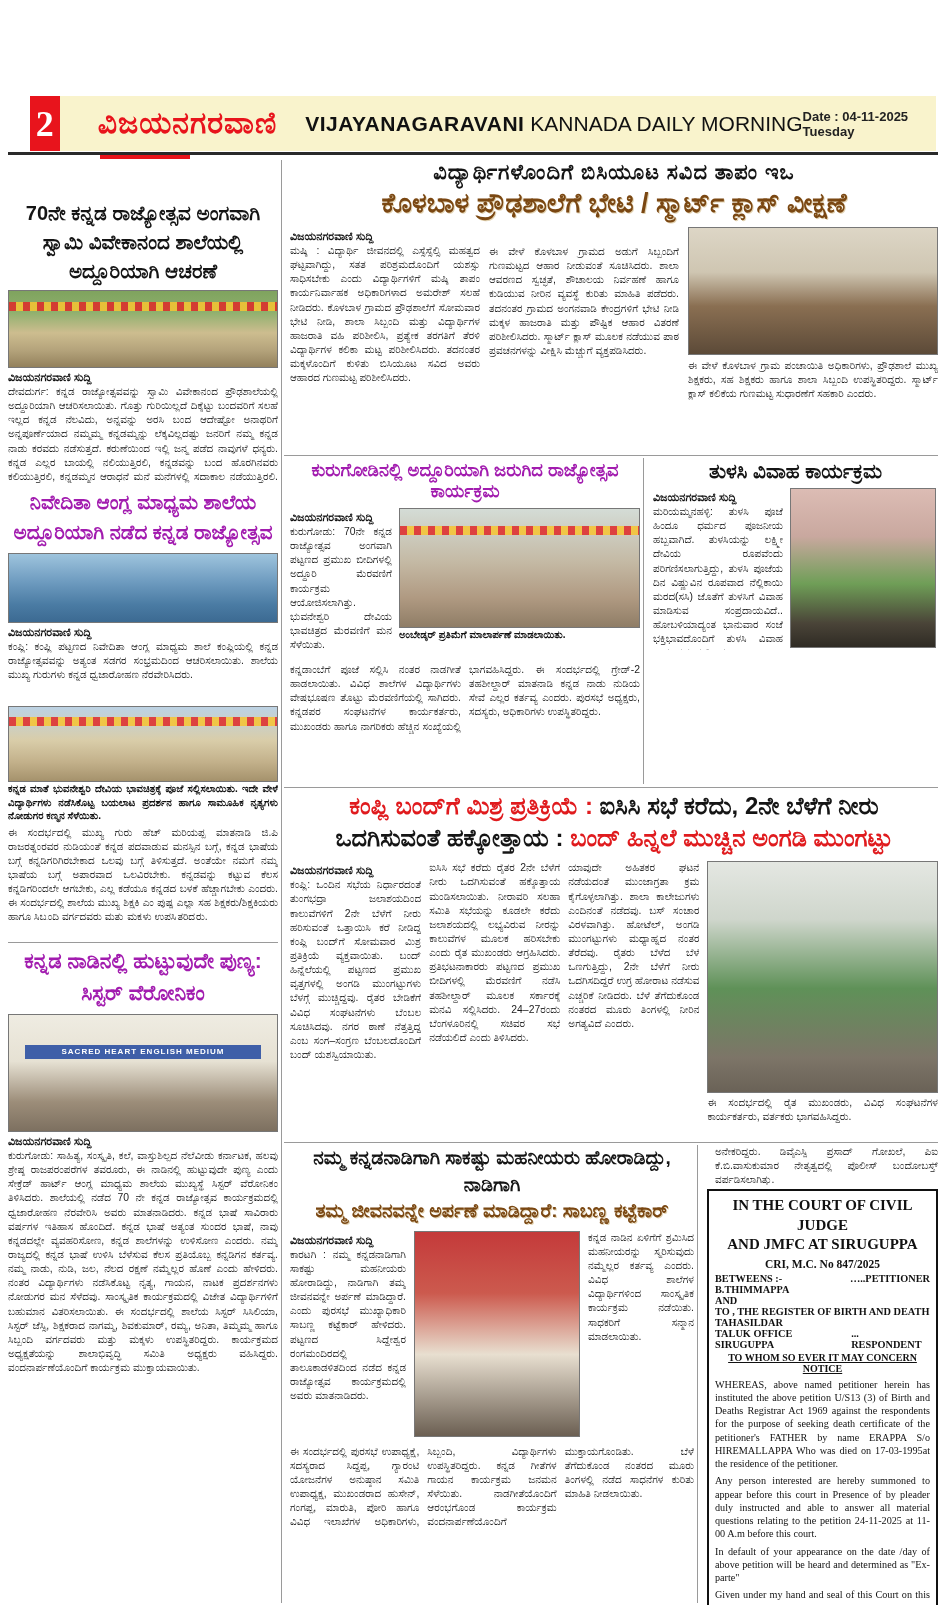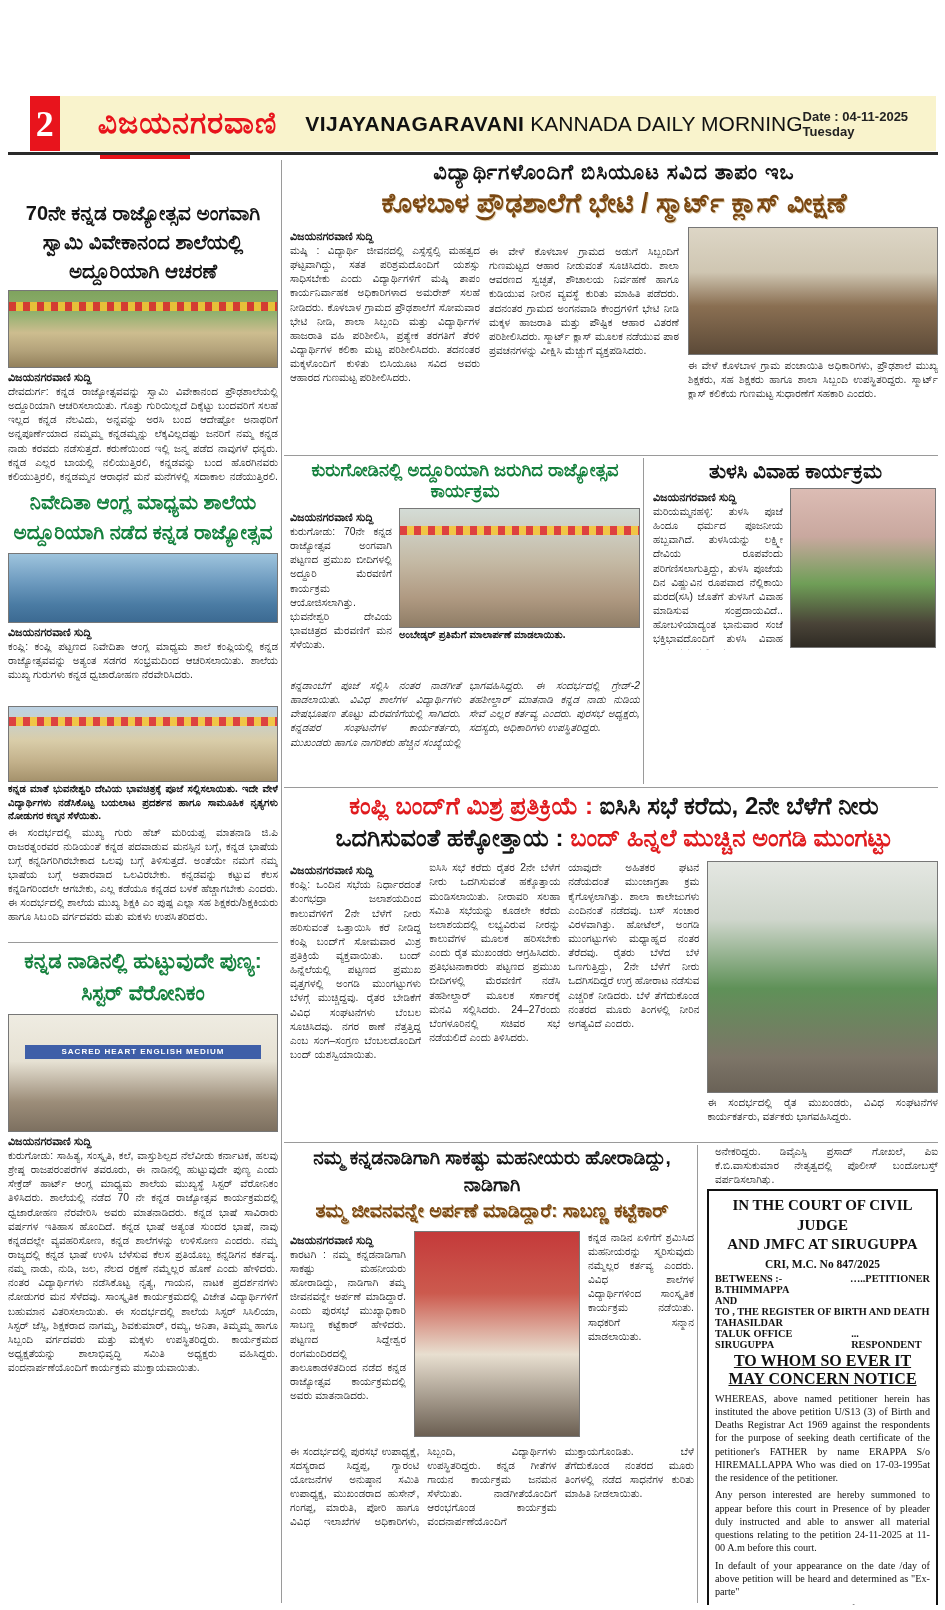--- a/index.html
+++ b/index.html
@@ -41,21 +41,21 @@
   .ph-tulasi    { background:linear-gradient(180deg,#dcbcb4 0%,#c9a89f 30%,#6f9e57 60%,#4a4438 85%,#2f2b24 100%); }
   .ph-sacred    { background:linear-gradient(180deg,#efece2 0%,#e6e1d3 40%,#9c8d79 75%,#7d7060 100%); }
   .ph-kampli    { background:linear-gradient(180deg,#e4e7e2 0%,#cfd6cc 25%,#5f9158 55%,#7d7568 85%,#6a6257 100%); }
   .ph-stage     { background:linear-gradient(180deg,#c43a3a 0%,#cc5a4e 30%,#e8dfd0 60%,#6b5f52 100%); }
   .sacred-band { position:absolute; left:6%; top:26%; width:88%; height:14px; background:#3f5fa8;
                  color:#fff; font-size:8px; font-weight:bold; text-align:center; line-height:14px; letter-spacing:1px; }
 
   
   .hl { font-weight:bold; text-align:center; }
   .hl-black { color:#151515; }
-  .hl-navy  { color:#15803d; }
+  .hl-navy  { color:#a21caf; }
   .hl-brown { color:#7a4712; text-shadow:1px 1px 0 #e3d4b4; }
   .hl-red   { color:#e01b1e; }
 
   
   #art-devadurga { left:8px; top:160px; width:270px; height:324px; }
   #art-devadurga .hl { font-size:20px; line-height:1.45;margin-top:39px; }
   #art-devadurga .photo { height:78px; margin-top:4px; }
 
   #art-niveditha { left:8px; top:487px; width:270px; height:452px; }
   #art-niveditha .hl { font-size:20px; line-height:1.5; }
@@ -77,21 +77,21 @@
   .bis-grid .c3 { width:250px; }
   .bis-grid .c3 .photo { height:128px; }
   .bis-grid .c3 .body-txt { height:72px; overflow:hidden; margin-top:4px; }
 
   #art-kurugodu { left:284px; top:458px; width:356px; height:326px; padding-left:6px; }
   #art-kurugodu .hl { font-size:18px; margin-top:2px; }
   .kur-row { display:flex; gap:7px; margin-top:6px; }
   .kur-row .c1 { width:102px; height:150px; overflow:hidden; }
   .kur-row .pcol { width:241px; }
   .kur-row .photo { height:120px; }
-  #art-kurugodu .b2 { margin-top:21px; column-count:2; column-gap:8px; height:134px; overflow:hidden;font-style:italic; }
+  #art-kurugodu .b2 { margin-top:5px; column-count:2; column-gap:8px; height:134px; overflow:hidden; }
 
   #art-tulasi { left:646px; top:458px; width:292px; height:326px; padding-left:7px; }
   #art-tulasi .hl { font-size:20px; margin-top:2px; }
   .tul-row { display:flex; gap:7px; margin-top:5px; }
   .tul-row .c1 { width:130px; height:162px; overflow:hidden; }
   .tul-row .photo { width:146px; height:160px; }
   #art-tulasi .b2 { margin-top:5px; column-count:2; column-gap:8px; height:120px; overflow:hidden; }
 
   #art-kampli { left:284px; top:790px; width:654px; height:350px; padding-left:6px; }
   #art-kampli .hl { font-size:24px; line-height:1.32; }
@@ -110,21 +110,21 @@
   #art-karatagi .b2 { margin-top:6px; column-count:3; column-gap:8px; height:168px; overflow:hidden; }
 
   #sec-court { left:700px; top:1145px; width:238px; height:460px; padding-left:7px; }
   #sec-court .tail { height:40px; overflow:hidden;margin-left:8px; }
   .court-box { border:2px solid #111; margin-top:4px; padding:5px 6px;
                font-family:"Liberation Serif", serif; color:#111; }
   .court-box .t { font-size:15px; font-weight:bold; text-align:center; line-height:1.3; }
   .court-box .case { font-size:11.5px; font-weight:bold; text-align:center; margin:3px 0; }
   .court-box .row { display:flex; justify-content:space-between; font-size:10.3px; font-weight:bold; }
   .court-box .plain { font-size:10.3px; font-weight:bold; }
-  .court-box .notice-h { font-size:16px; font-weight:bold; text-decoration:underline; text-align:center; margin:2px 0; }
+  .court-box .notice-h { font-size:10px; font-weight:bold; text-decoration:underline; text-align:center; margin:2px 0; }
   .court-box p { font-size:10.2px; line-height:1.3; text-align:justify; margin-top:4px; }
 </style>
 </head>
 <body>
 
 <div class="page">
 
   <div class="masthead">
     <div class="pagenum">2</div>
     <div class="mast-kn">ವಿಜಯನಗರವಾಣಿ</div>

